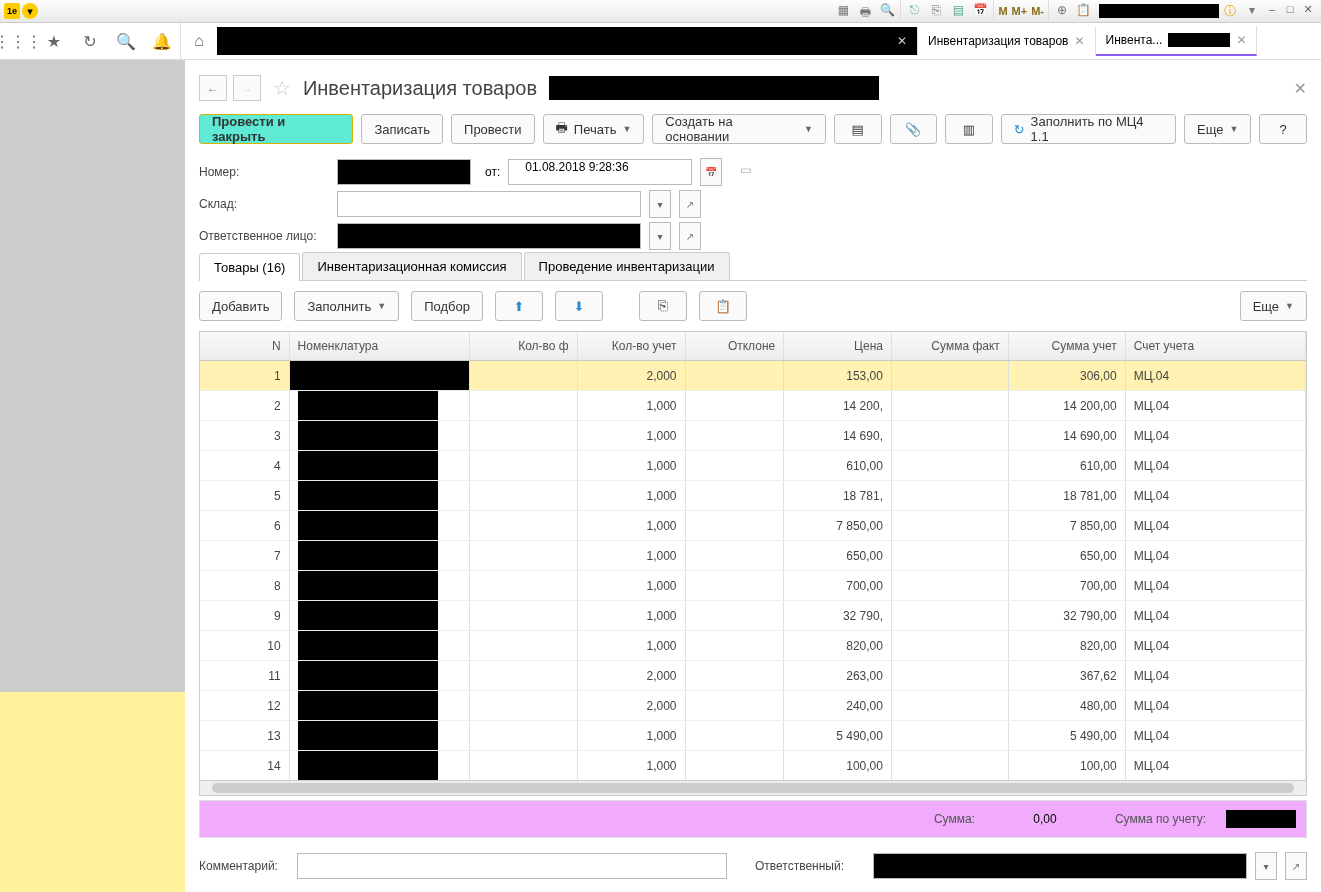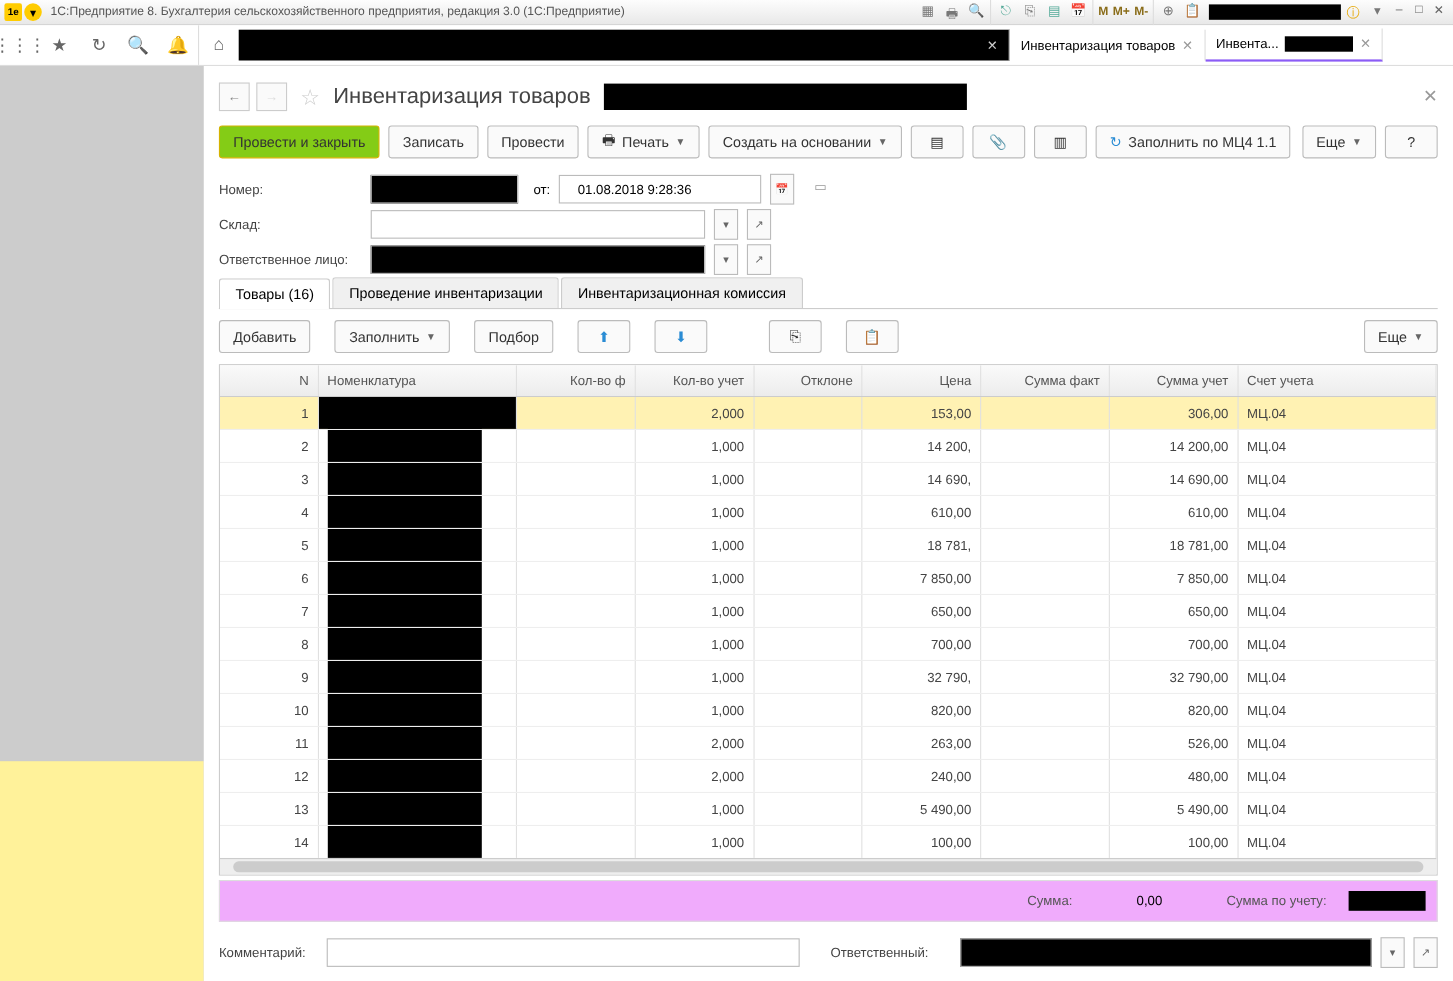--- a/index.html
+++ b/index.html
@@ -27,32 +27,32 @@
 .sidebar .bottom{flex:1;background:#fff29a}
 .main{flex:1;display:flex;flex-direction:column;padding:8px 14px;min-width:0}
 .header-row{display:flex;align-items:center;height:40px;gap:6px}
 .navbtn{width:26px;height:24px;border:1px solid #ccc;background:#fafafa;display:flex;align-items:center;justify-content:center;color:#888;cursor:pointer}
 .star{color:#ccc;font-size:20px;margin:0 6px}
 .page-title{font-size:20px;color:#444}
 .page-title-black{background:#000;width:330px;height:24px;margin-left:6px}
 .close-page{margin-left:auto;color:#999;font-size:16px;cursor:pointer}
 .cmdbar{display:flex;align-items:center;gap:8px;margin:6px 0 12px 0;flex-wrap:nowrap}
 .btn{height:28px;padding:0 12px;border:1px solid #bbb;background:#fafafa;border-radius:3px;display:flex;align-items:center;gap:6px;cursor:pointer;font-size:13px;color:#333}
-.btn.primary{background:#84cc16;border-color:#d4b300;font-weight:normal}
+.btn.primary{background:#5eead4;border-color:#d4b300;font-weight:bold}
 .btn.icon-only{padding:0 8px;width:30px;justify-content:center}
 .btn .caret{font-size:9px;color:#666}
 .form-row{display:flex;align-items:center;height:32px;gap:8px}
 .label{width:130px;color:#444}
-.input{height:24px;border:1px solid #bbb;background:#fff;padding:0 16px;display:flex;align-items:center}
+.input{height:24px;border:1px solid #bbb;background:#fff;padding:0 16px;display:flex;align-items:flex-start}
 .input.black{background:#000}
 .dd-btn{width:20px;height:26px;border:1px solid #bbb;background:#fafafa;display:flex;align-items:center;justify-content:center;cursor:pointer;font-size:10px;color:#666}
 .tabs-ctl{display:flex;margin-top:0;border-bottom:1px solid #ccc}
 .tabs-ctl .tabc{padding:6px 14px;border:1px solid #ccc;border-bottom:none;background:#f0f0f0;margin-right:2px;cursor:pointer;border-radius:3px 3px 0 0;font-size:13px}
 .tabs-ctl .tabc.active{background:#fff;position:relative;top:1px}
-.subbar{display:flex;align-items:center;gap:22px;margin:10px 0}
+.subbar{display:flex;align-items:center;gap:12px;margin:10px 0}
 .table-wrap{flex:1;border:1px solid #ccc;min-height:0;overflow:hidden;display:flex;flex-direction:column}
 .thead{display:flex;height:28px;background:linear-gradient(#fafafa,#ececec);border-bottom:1px solid #ccc}
 .th,.td{border-right:1px solid #e0e0e0;padding:0 8px;display:flex;align-items:center;font-size:12px;color:#444}
 .th{color:#555}
 .c-n{width:80px;justify-content:flex-end}
 .c-nom{width:180px}
 .c-kvf{width:100px;justify-content:flex-end}
 .c-kvu{width:100px;justify-content:flex-end}
 .c-otk{width:90px;justify-content:flex-end}
 .c-price{width:100px;justify-content:flex-end}
@@ -76,21 +76,20 @@
 .more-btn{margin-left:auto}
 </style>
 </head>
 <body>
 
 <div class="window">
 
   <div class="titlebar">
     <div class="logo">1e</div>
     <div class="dropdown-icon">▾</div>
-    <span class="title">1С:Предприятие 8. Бухгалтерия сельскохозяйственного предприятия, редакция 3.0  (1С:Предприятие)</span>
     <div class="spacer"></div>
     <div class="ticon">▦</div>
     <div class="ticon">🖶</div>
     <div class="ticon">🔍</div>
     <div class="sep"></div>
     <div class="ticon" style="color:#5a9">⎋</div>
     <div class="ticon">⎘</div>
     <div class="ticon" style="color:#5a9">▤</div>
     <div class="ticon" style="color:#c77">📅</div>
     <div class="sep"></div>
@@ -203,22 +202,22 @@
 
       <div class="form-row">
         <div class="label" style="width:130px">Ответственное лицо:</div>
         <div class="input black" style="width:270px"></div>
         <div class="dd-btn">▾</div>
         <div class="dd-btn">↗</div>
       </div>
 
       <div class="tabs-ctl">
         <div class="tabc active">Товары (16)</div>
+        <div class="tabc">Инвентаризационная комиссия</div>
         <div class="tabc">Проведение инвентаризации</div>
-        <div class="tabc">Инвентаризационная комиссия</div>
       </div>
 
       <div class="subbar">
         <div class="btn">Добавить</div>
         <div class="btn">
             <span>Заполнить</span>
             <span class="caret">▼</span>
           </div>
         <div class="btn">Подбор</div>
         <div class="btn icon-only" style="color:#2a8cd4">⬆</div>
@@ -378,21 +377,21 @@
             <div class="trow">
               <div class="td c-n">11</div>
               <div class="td c-nom">
                 <div class="blk"></div>
               </div>
               <div class="td c-kvf"></div>
               <div class="td c-kvu">2,000</div>
               <div class="td c-otk"></div>
               <div class="td c-price">263,00</div>
               <div class="td c-sf"></div>
-              <div class="td c-su">526,00</div>
+              <div class="td c-su">367,62</div>
               <div class="td c-acc">МЦ.04</div>
             </div>
             <div class="trow">
               <div class="td c-n">12</div>
               <div class="td c-nom">
                 <div class="blk"></div>
               </div>
               <div class="td c-kvf"></div>
               <div class="td c-kvu">2,000</div>
               <div class="td c-otk"></div>

